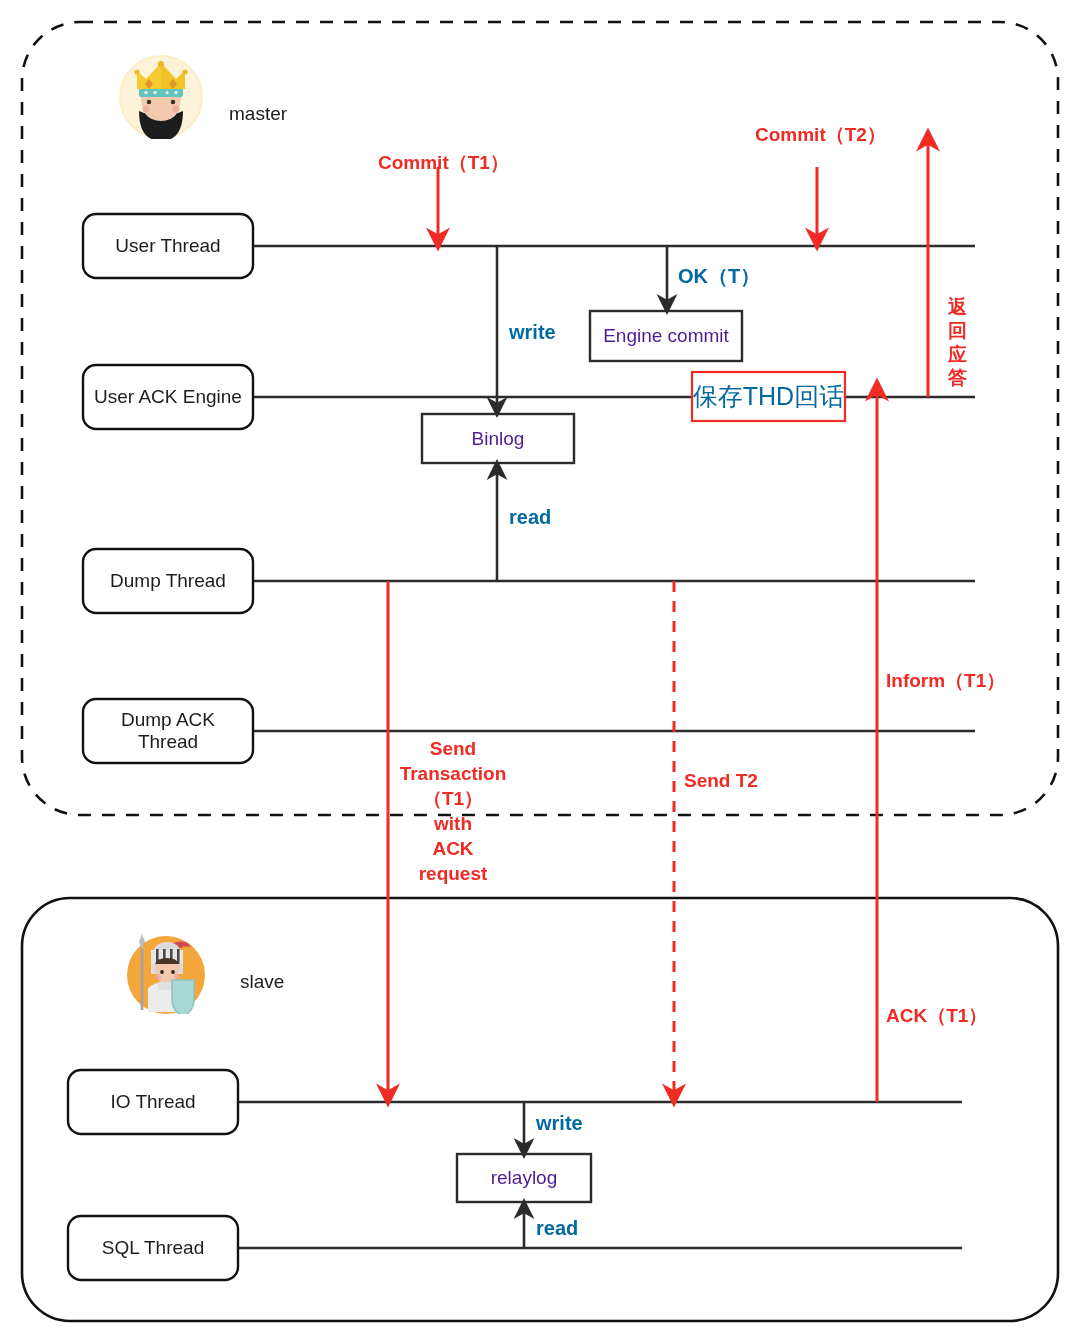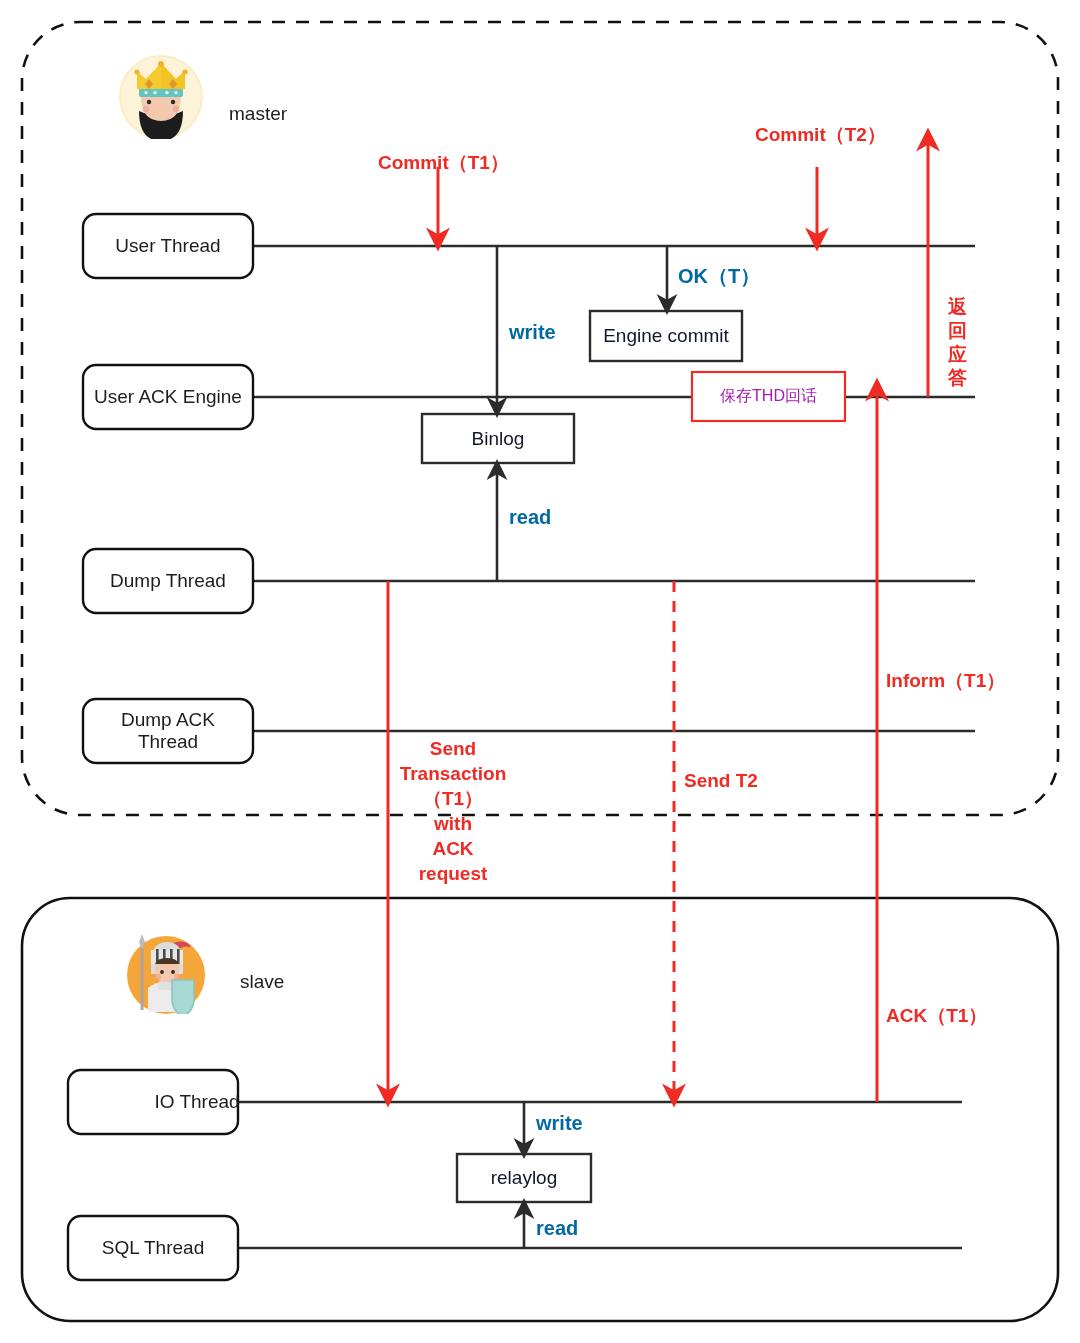--- a/index.html
+++ b/index.html
@@ -4,22 +4,22 @@
 <style>
   html,body{margin:0;padding:0;background:#ffffff;}
   body{font-family:"Liberation Sans","DejaVu Sans",sans-serif;}
   #stage{position:relative;width:1080px;height:1343px;background:#fff;overflow:hidden;}
   #stage svg{position:absolute;left:0;top:0;}
   .lbl{position:absolute;white-space:pre;line-height:1.15;}
   .node-label{font-size:19px;color:#1d1d1d;text-align:center;}
   .redlbl{color:#ef2b24;font-weight:bold;font-size:19px;}
   .graylbl{color:#0369a1;font-weight:bold;font-size:20px;}
   .rolelbl{font-size:19px;color:#1d1d1d;}
-  .boxlbl{font-size:19px;color:#0f172a;}
-  .redboxlbl{font-size:16px;color:#a21caf;}
+  .boxlbl{font-size:19px;color:#4c1d95;}
+  .redboxlbl{font-size:25px;color:#0369a1;}
   .avatar{position:absolute;border-radius:50%;}
   .ctr{display:flex;align-items:center;justify-content:center;}
 </style>
 </head>
 <body>
 
 <div id="stage">
 
   <svg width="1080" height="1343">
     <defs>
@@ -138,21 +138,21 @@
       <path d="M48 50 l22 0 l0 18 q0 14 -11 18 q-11 -4 -11 -18 Z" fill="none" stroke="#8cc4c0" stroke-width="1.6"></path>
     </svg>
   </div>
   <div class="lbl rolelbl" style="left:240px;top:971px;">slave</div>
 
   <div class="lbl node-label ctr" style="left:83px;top:214px;width:170px;height:64px;border-radius:22px;">User Thread</div>
   <div class="lbl node-label ctr" style="left:83px;top:365px;width:170px;height:64px;">User ACK Engine</div>
   <div class="lbl node-label ctr" style="left:83px;top:549px;width:170px;height:64px;">Dump Thread</div>
   <div class="lbl node-label ctr" style="left:83px;top:699px;width:170px;height:64px;">Dump ACK<br>Thread</div>
 
-  <div class="lbl node-label ctr" style="left:68px;top:1070px;width:170px;height:64px;padding-left:44px;">IO Thread</div>
+  <div class="lbl node-label ctr" style="left:68px;top:1070px;width:170px;height:64px;">IO Thread</div>
   <div class="lbl node-label ctr" style="left:68px;top:1216px;width:170px;height:64px;">SQL Thread</div>
 
   <div class="lbl boxlbl ctr" style="left:590px;top:311px;width:152px;height:50px;">Engine commit</div>
   <div class="lbl boxlbl ctr" style="left:422px;top:414px;width:152px;height:49px;">Binlog</div>
   <div class="lbl redboxlbl ctr" style="left:692px;top:372px;width:153px;height:49px;">保存THD回话</div>
   <div class="lbl boxlbl ctr" style="left:457px;top:1154px;width:134px;height:48px;">relaylog</div>
 
   <div class="lbl redlbl" style="left:378px;top:136px;margin-top:16px;">Commit（T1）</div>
   <div class="lbl redlbl" style="left:755px;top:124px;">Commit（T2）</div>
   <div class="lbl graylbl" style="left:678px;top:265px;">OK（T）</div>

